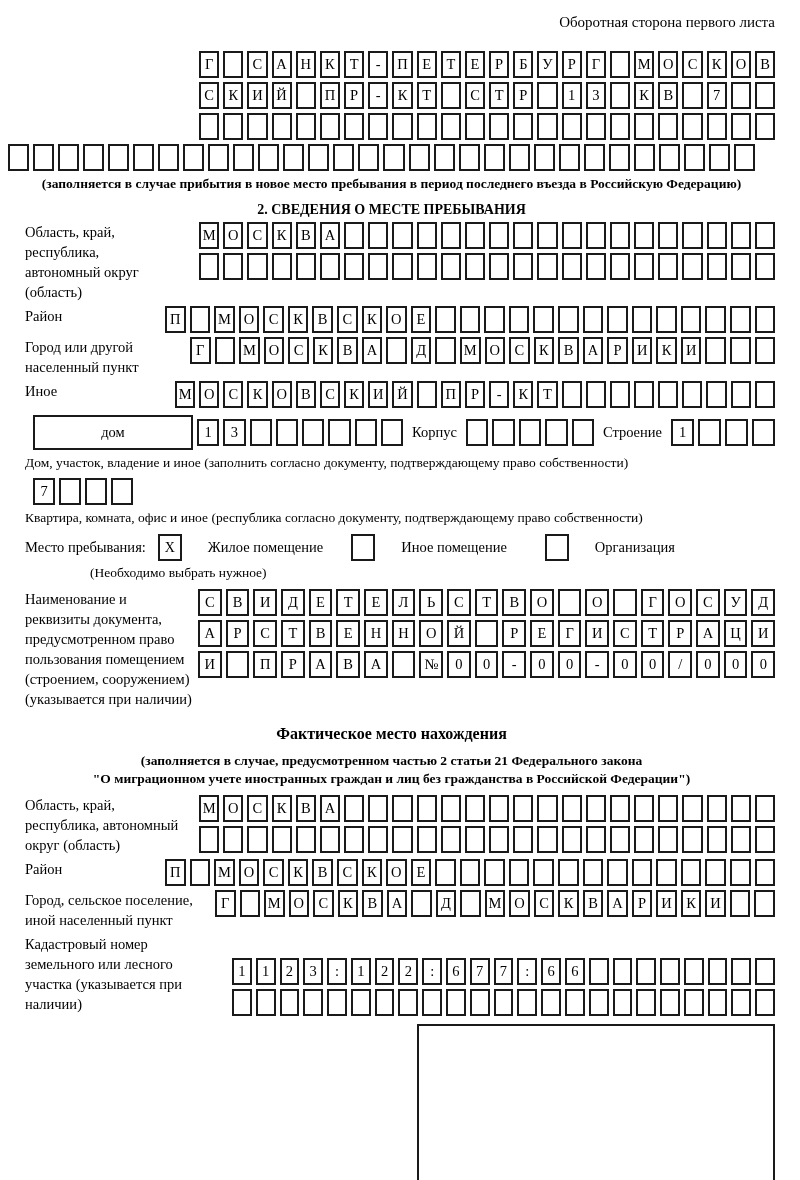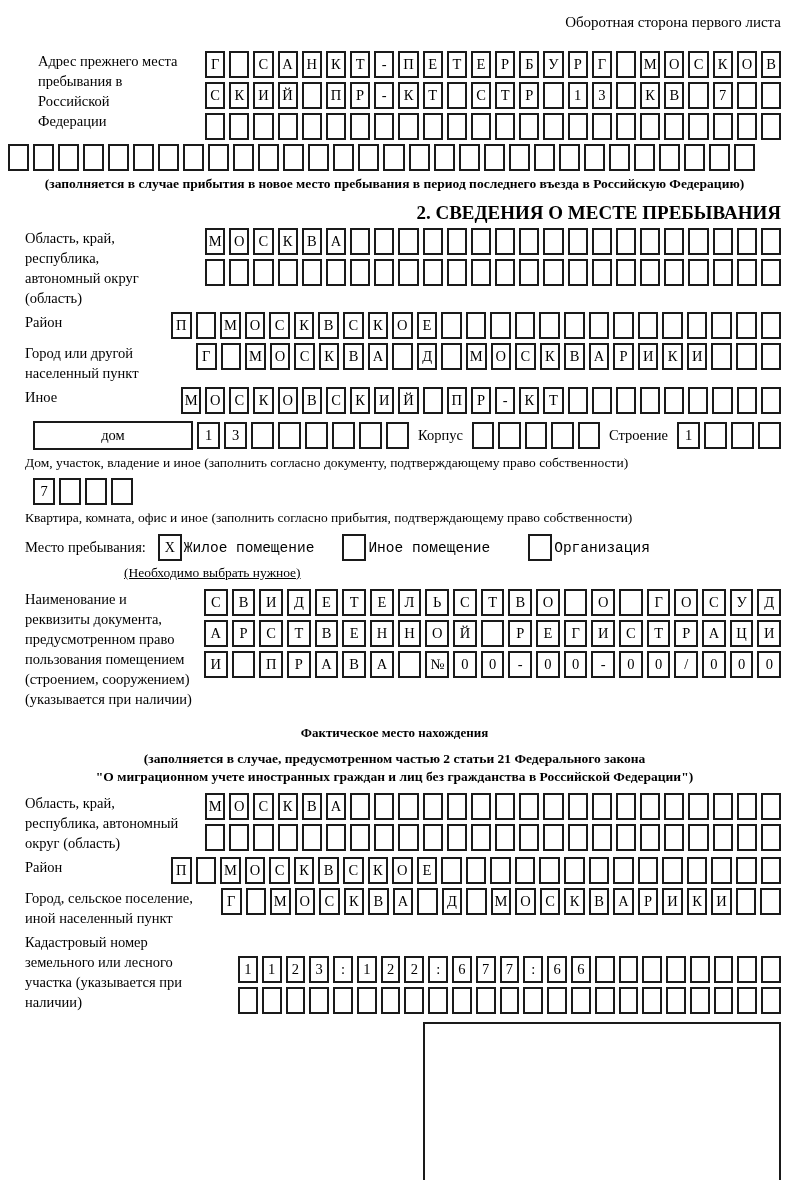--- a/index.html
+++ b/index.html
@@ -1,63 +1,62 @@
 <!DOCTYPE html>
 <html><head>
 <meta charset="utf-8">
 <style>
   html,body{margin:0;padding:0;background:#fff;}
   body{width:800px;height:1180px;overflow:hidden;color:#000;
        font-family:"Liberation Serif","DejaVu Serif",serif;}
-  .page{box-sizing:border-box;width:800px;height:1180px;padding:12px 19px 10px 8px;}
+  .page{box-sizing:border-box;width:800px;height:1180px;padding:12px 25px 10px 8px;}
   .header{text-align:right;font-size:15px;padding-top:2px;}
   .row{display:flex;align-items:flex-start;margin-top:4px;}
   .label{font-size:14.5px;line-height:1.38;margin-left:17px;}
   .ml30{margin-left:30px;}
   .w140{width:140px;} .w150{width:150px;} .w165{width:165px;} .w170{width:170px;}
   .w180{width:180px;} .w195{width:195px;}
   .mla{margin-left:auto;}
   .col{display:flex;flex-direction:column;gap:4px;}
   .cells{display:flex;gap:4px;}
   .cell{flex:1;height:27px;border:2px solid #1a1a1a;box-sizing:border-box;
         display:flex;align-items:center;justify-content:center;
         font-size:14.5px;background:#fff;}
   .w-std{width:576px;} .w-full{width:747px;margin-top:4px;}
   .w-district{width:610px;} .w-city1{width:585px;} .w-street{width:600px;}
   .w-city2{width:560px;} .w-doc{width:577px;} .w-cad{width:543px;}
   .note{font-size:13.5px;margin-top:5px;margin-left:17px;}
   .note.center{text-align:center;margin-left:0;font-weight:bold;}
-  .section-title{text-align:right;font-weight:bold;font-size:19px;margin-top:10px;}
-  .sub-title{text-align:center;font-weight:bold;font-size:13px;margin-top:16px;}
-  .wide-box{border:2px solid #1a1a1a;box-sizing:border-box;height:29px;
+  .section-title{text-align:center;font-weight:bold;font-size:14px;margin-top:10px;}
+  .sub-title{text-align:center;font-weight:bold;font-size:16px;margin-top:16px;}
+  .wide-box{border:2px solid #1a1a1a;box-sizing:border-box;height:35px;
         display:flex;align-items:center;justify-content:center;font-size:14.5px;}
   .house-row{display:flex;align-items:center;gap:4px;margin-top:7px;margin-left:25px;}
   .dom-box{width:160px;} .kv-box{width:200px;}
   .grow{flex:1;} .wk{width:128px;} .ws{width:104px;} .wkv{width:100px;}
   .inline-label{font-size:14.5px;white-space:nowrap;padding:0 5px;text-align:center;}
   .stay-row{display:flex;align-items:center;margin-top:8px;margin-left:17px;font-size:14.5px;}
   .checkbox{width:24px;height:27px;border:2px solid #1a1a1a;box-sizing:border-box;
         display:flex;align-items:center;justify-content:center;font-size:14px;flex:none;}
   .stay-gap1{margin-left:12px;} .stay-gap2{margin-left:28px;} .stay-gap3{margin-left:38px;}
-  .stay-lbl{margin-left:2px;font-family:Liberation Mono, monospace;}
-  .stay-note{margin-left:116px;margin-top:4px;text-decoration:underline;}
+  .stay-lbl{margin-left:26px;}
+  .stay-note{margin-left:82px;margin-top:4px;}
   .mt8{margin-top:8px;}
   .cad-col{margin-top:24px;}
   .stamp-box{width:358px;height:178px;border:2px solid #1a1a1a;box-sizing:border-box;
         margin-left:auto;margin-top:8px;}
 </style>
 </head>
 <body>
 
 <div class="page">
 
   <div class="header">Оборотная сторона первого листа</div>
 
   <div class="row" style="margin-top:20px;">
-    <div class="label w140 ml30">Адрес прежнего места пребывания в Российской Федерации</div>
     <div class="col mla">
       <div class="cells w-std">
           <span class="cell">Г</span>
           <span class="cell"></span>
           <span class="cell">С</span>
           <span class="cell">А</span>
           <span class="cell">Н</span>
           <span class="cell">К</span>
           <span class="cell">Т</span>
           <span class="cell">-</span>
@@ -349,21 +348,21 @@
   <div class="note">Дом, участок, владение и иное (заполнить согласно документу, подтверждающему право собственности)</div>
 
   <div class="house-row">
     <div class="cells wkv">
         <span class="cell">7</span>
         <span class="cell"></span>
         <span class="cell"></span>
         <span class="cell"></span>
       </div>
   </div>
-  <div class="note">Квартира, комната, офис и иное (заполнить согласно прибытия, подтверждающему право собственности)</div>
+  <div class="note">Квартира, комната, офис и иное (республика согласно документу, подтверждающему право собственности)</div>
 
   <div class="stay-row">
     <span>Место пребывания:</span>
     <span class="checkbox stay-gap1">X</span>
     <span class="stay-lbl">Жилое помещение</span>
     <span class="checkbox stay-gap2"></span>
     <span class="stay-lbl">Иное помещение</span>
     <span class="checkbox stay-gap3"></span>
     <span class="stay-lbl">Организация</span>
   </div>

